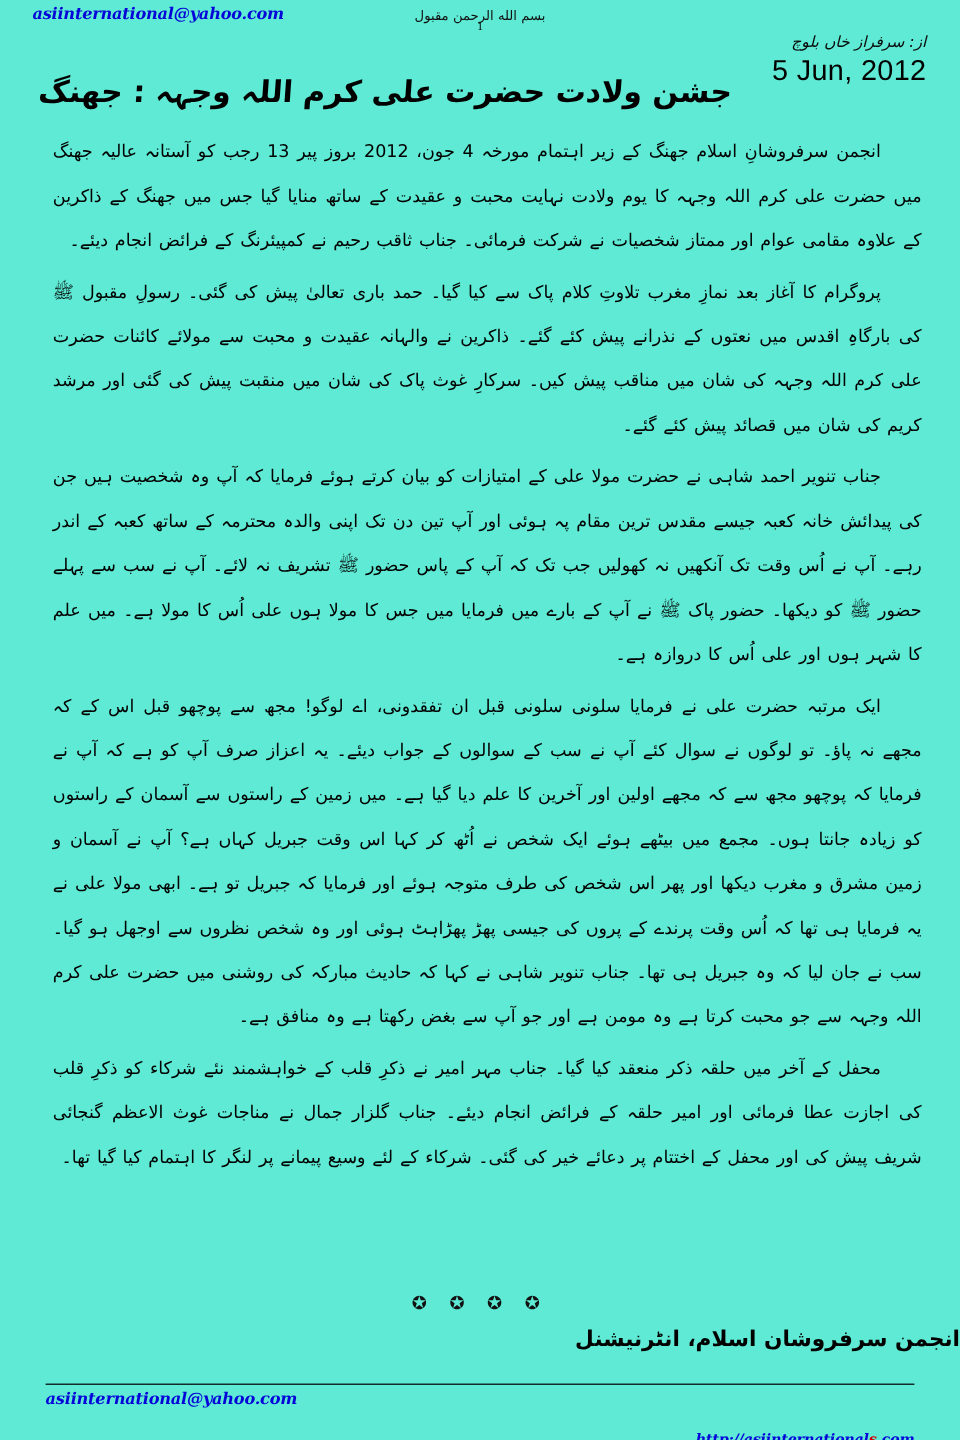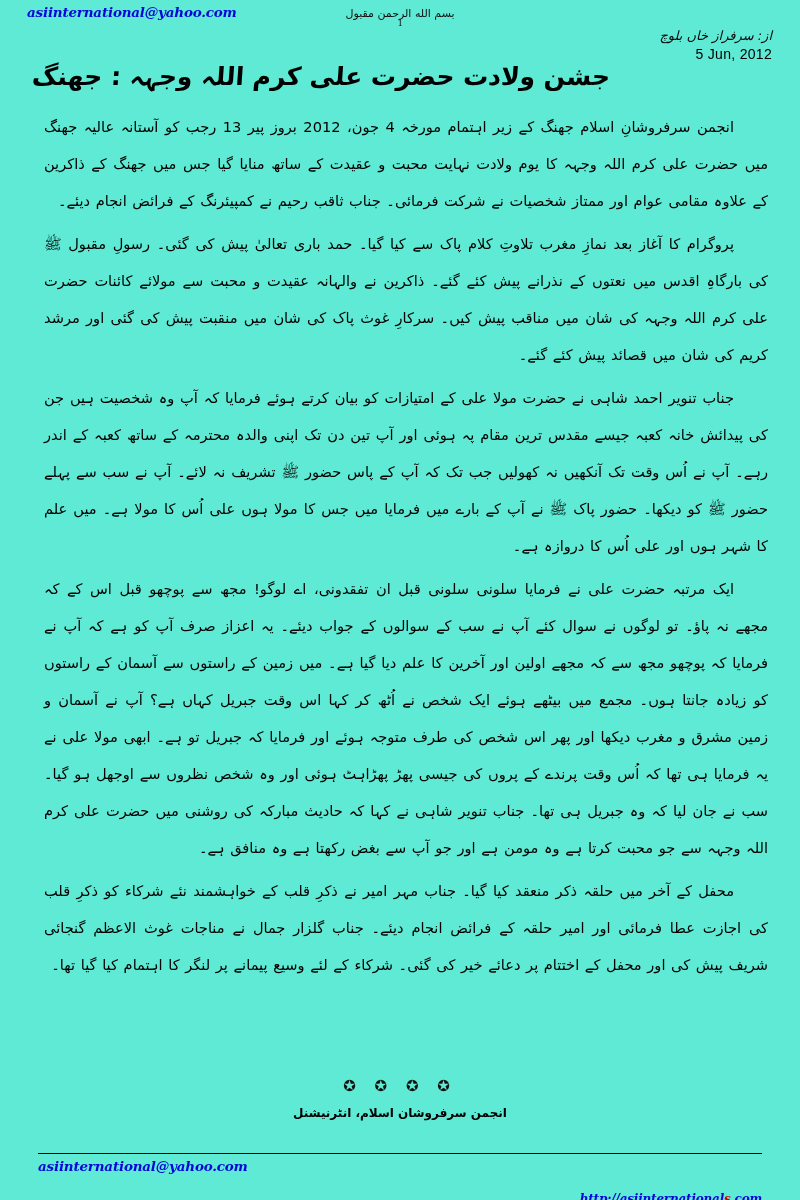--- a/index.html
+++ b/index.html
@@ -81,21 +81,21 @@
     font-size: 13px;
     font-style: italic;
     color: #0a0a0a;
     white-space: nowrap;
     line-height: 1.2;
   }
 
   .byline-date {
     direction: ltr;
     font-family: "Liberation Sans", sans-serif;
-    font-size: 14px;
+    font-size: 24px;
     color: #000;
     margin-top: 2px;
     letter-spacing: 0.3px;
   }
 
   .title-wrap {
     position: absolute;
     top: 44px;
     right: 190px;
     left: 140px;
@@ -153,25 +153,24 @@
     letter-spacing: 7px;
     line-height: 1;
     height: 18px;
   }
 
   .signature {
     position: absolute;
     top: 1106px;
     left: 0;
     right: 0;
-    text-align: center;
-    direction: rtl;
-    font-family: "DejaVu Sans", sans-serif;
-    font-weight: 700;
-    font-size: 12px;
+    direction: rtl;
+    font-family: "DejaVu Sans", sans-serif;
+    font-weight: 700;
+    font-size: 18px;
     color: #000;
     white-space: nowrap;
   }
 
   .footer-rule {
     position: absolute;
     top: 1153px;
     left: 38px;
     right: 38px;
     height: 0;

